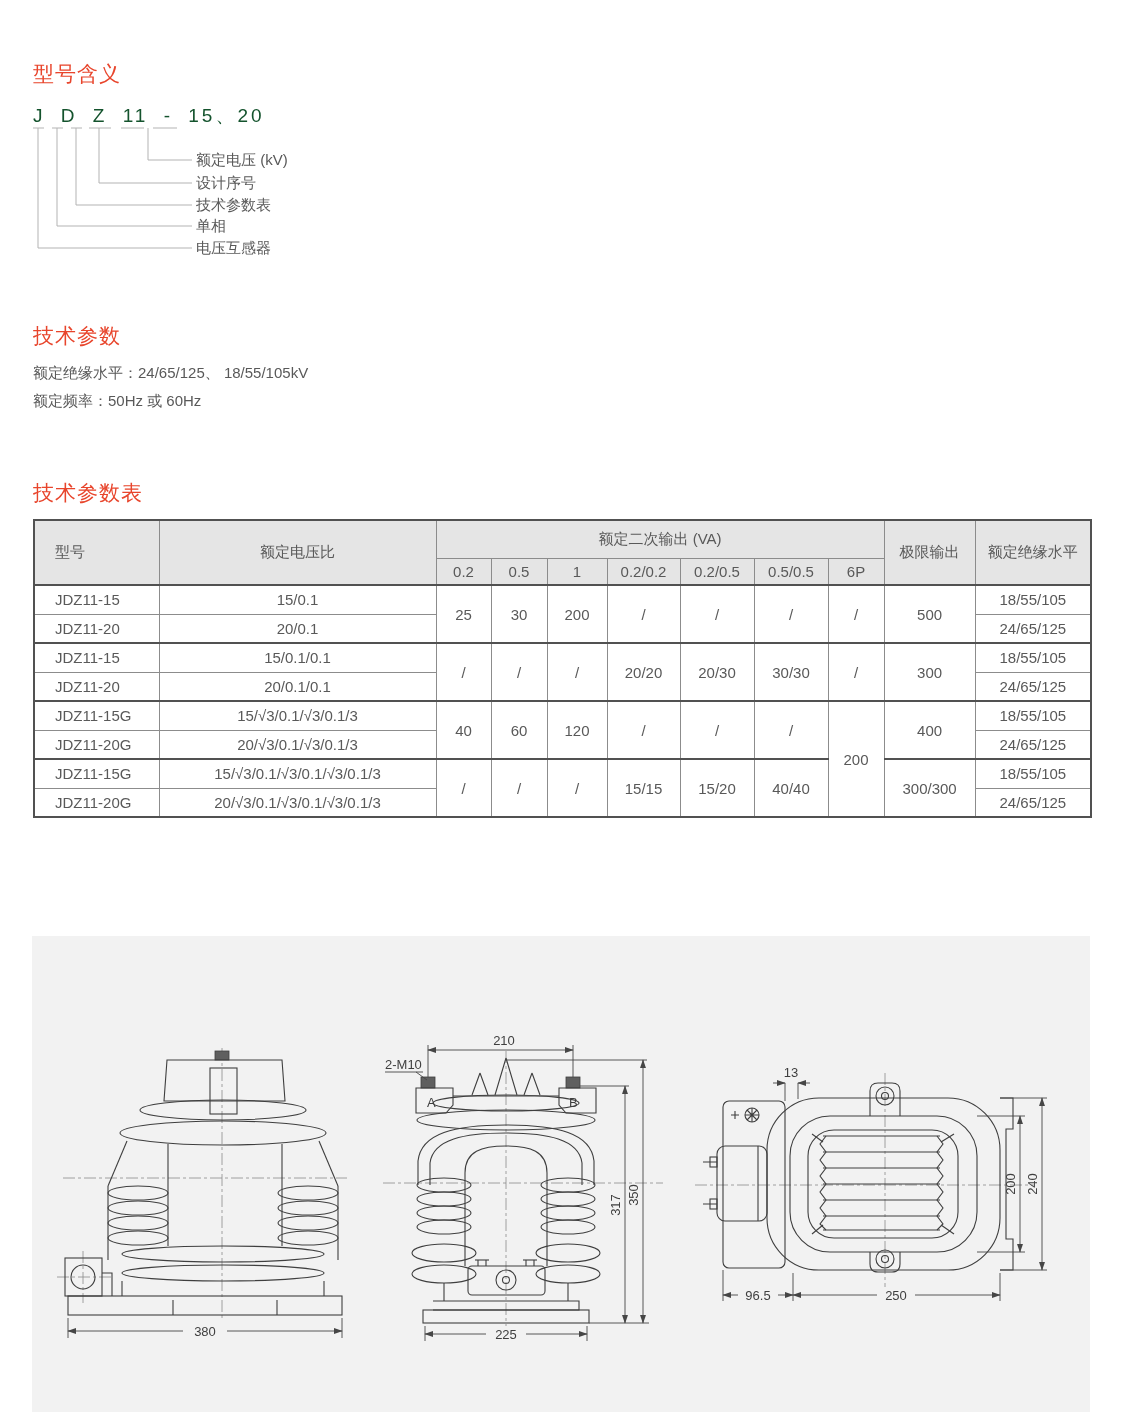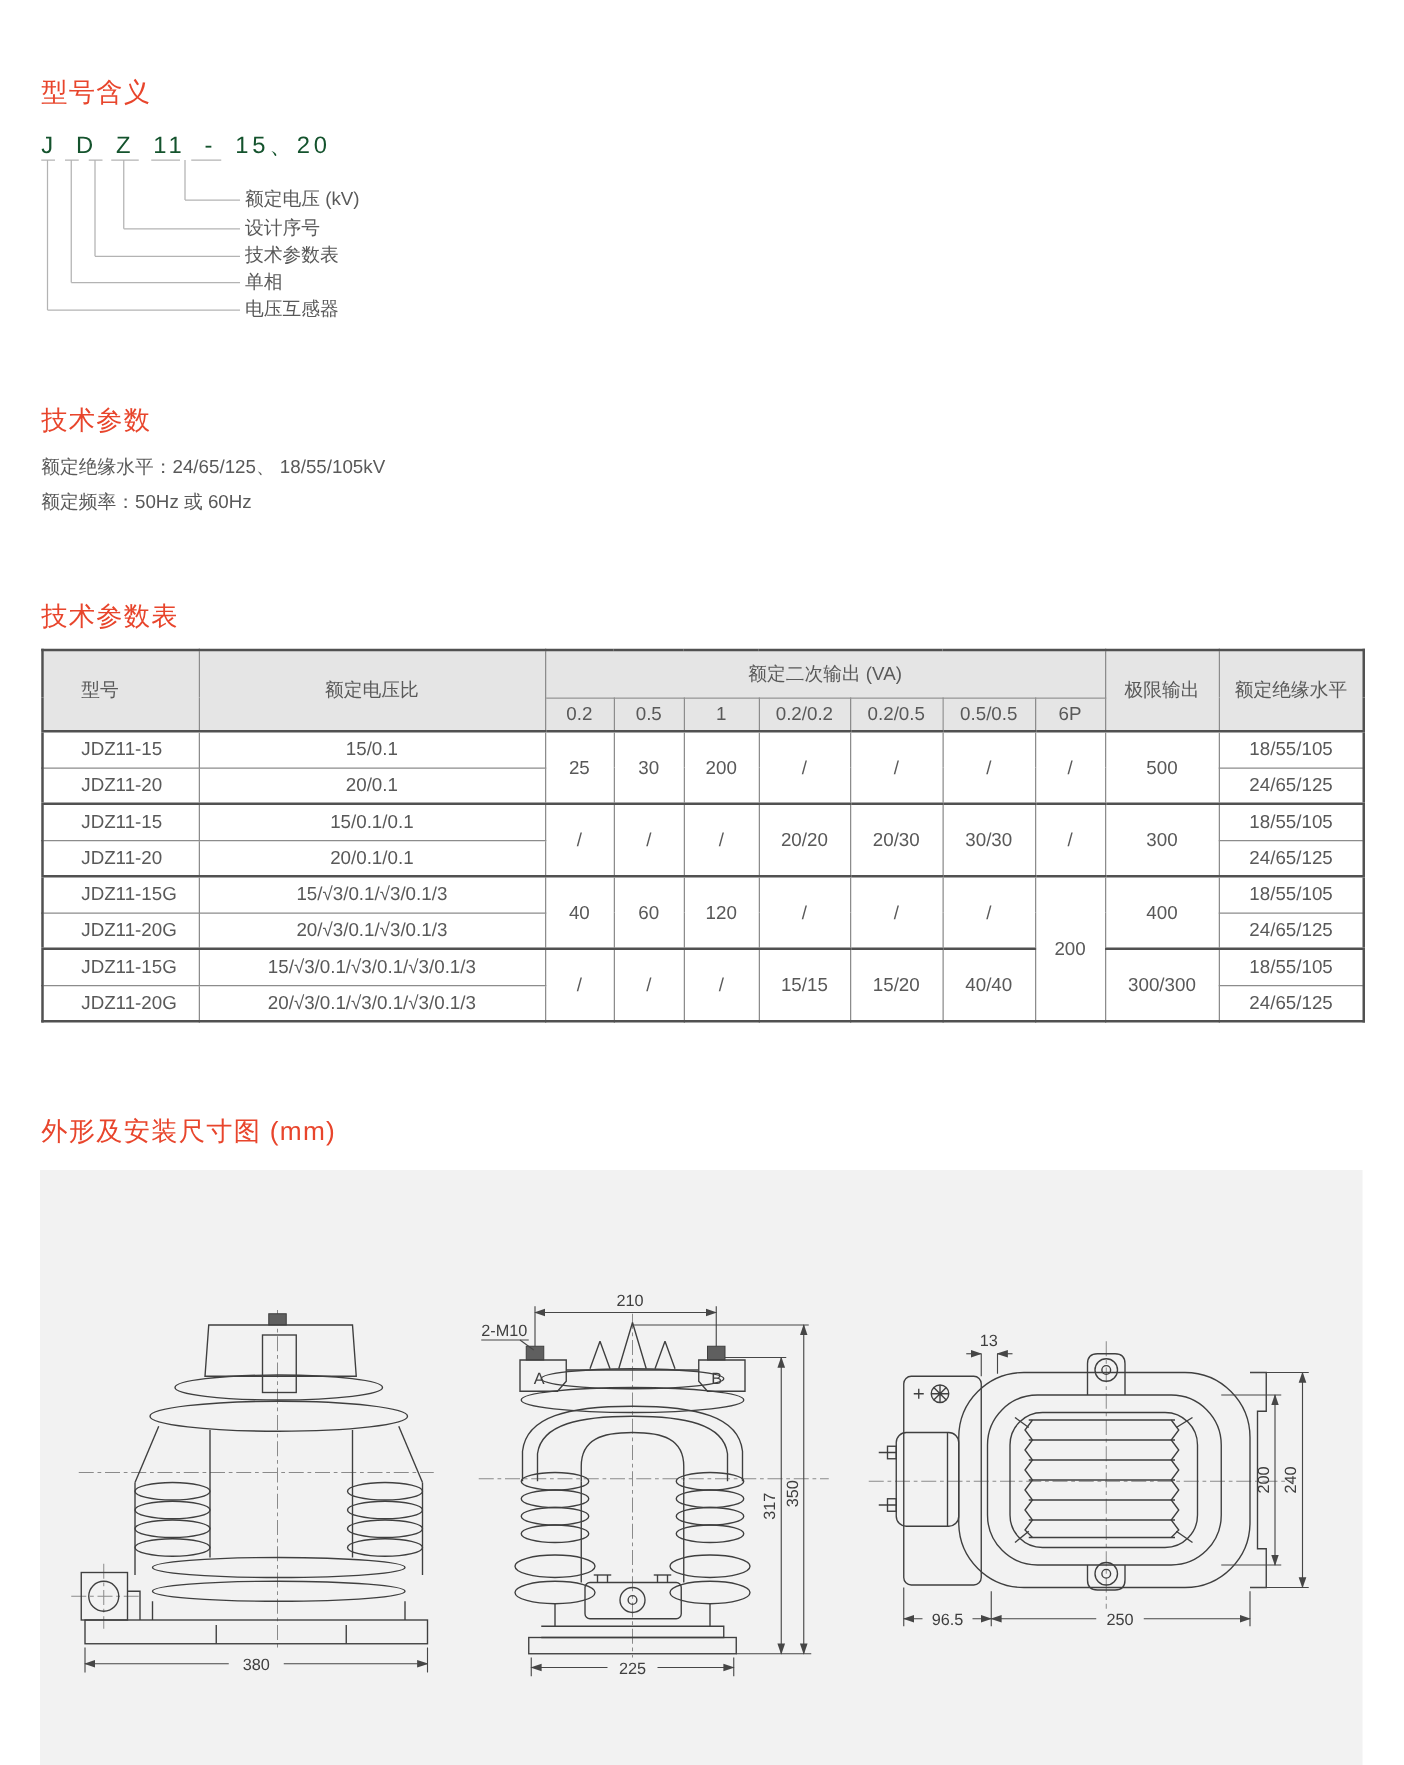--- a/index.html
+++ b/index.html
@@ -14,21 +14,21 @@
   .param-line { position:absolute; left:33px; font-size:15px; color:#595959; }
 
   table.spec { position:absolute; left:33px; top:471px; width:1057px; border-collapse:collapse; border:2px solid #515151; font-size:15px; color:#595959; table-layout:fixed; }
   table.spec th, table.spec td { border:1px solid #8c8c8c; font-weight:400; text-align:center; padding:0 2px; overflow:hidden; white-space:nowrap; }
   table.spec thead th { background:#e5e5e5; }
   table.spec thead tr.h1 { height:38px; }
   table.spec thead tr.h2 { height:27px; }
   table.spec tbody tr { height:29px; background:#fff; }
   table.spec th.hb { border-bottom:2px solid #515151; }
   table.spec td.bb { border-bottom:2px solid #515151; }
-  table.spec .lft { text-align:left; padding-left:30px; }
+  table.spec .lft { text-align:left; padding-left:20px; }
 
   #dim-box { position:absolute; left:32px; top:888px; width:1058px; height:514px; background:#f2f2f2; }
   svg.drw { position:absolute; overflow:visible; }
   svg.drw .ln   { stroke:#3f3f3f; stroke-width:1.1; fill:none; }
   svg.drw .fill { fill:#5f5f5f; stroke:#3f3f3f; stroke-width:0.8; }
   svg.drw .cl   { stroke:#8a8a8a; stroke-width:0.8; fill:none; stroke-dasharray:12 3 3 3; }
   svg.drw .dim  { stroke:#464646; stroke-width:0.9; fill:none; }
   svg.drw text  { font-family:"Liberation Sans", sans-serif; font-size:13px; fill:#3f3f3f; stroke:none; }
   svg.drw .bg   { fill:#f2f2f2; stroke:none; }
   svg.leaders line { stroke:#b3b3b3; stroke-width:1; }
@@ -175,21 +175,20 @@
         <td>18/55/105</td>
       </tr>
       <tr>
         <td class="lft">JDZ11-20G</td>
         <td>20/√3/0.1/√3/0.1/√3/0.1/3</td>
         <td>24/65/125</td>
       </tr>
     </tbody>
   </table>
 
-  <div class="sec-title" style="top:843px">外形及安装尺寸图 (mm)</div>
   <div id="dim-box"></div>
 
   <svg class="drw" style="left:55px;top:1000px" width="300" height="292" viewBox="0 0 300 292">
     <defs>
       <marker id="fa" viewBox="0 0 10 10" refX="9.2" refY="5" markerWidth="10" markerHeight="10" orient="auto-start-reverse">
         <path d="M0,1.6 L10,5 L0,8.4 z" fill="#464646"></path>
       </marker>
     </defs>
     <g class="cl">
       <line x1="167" y1="0" x2="167" y2="270"></line>

